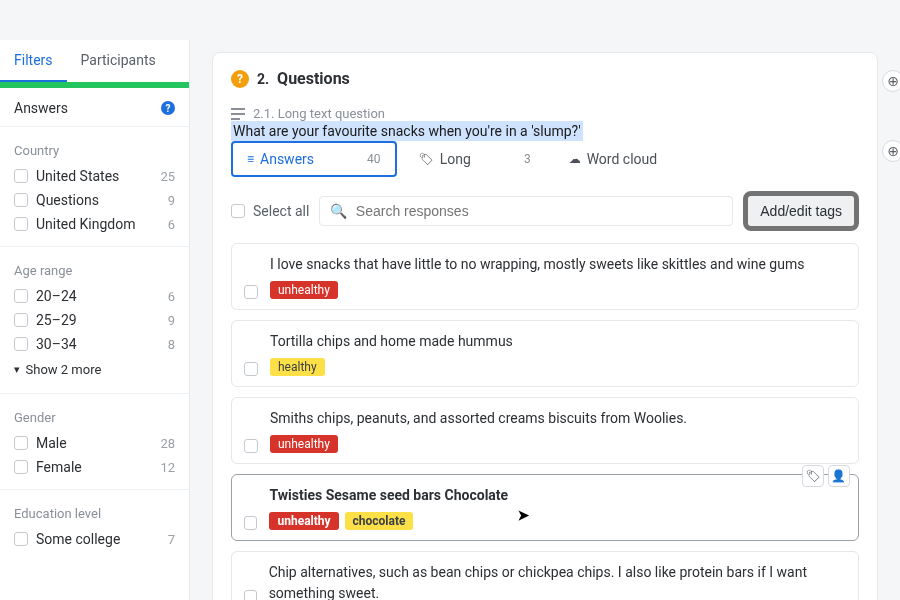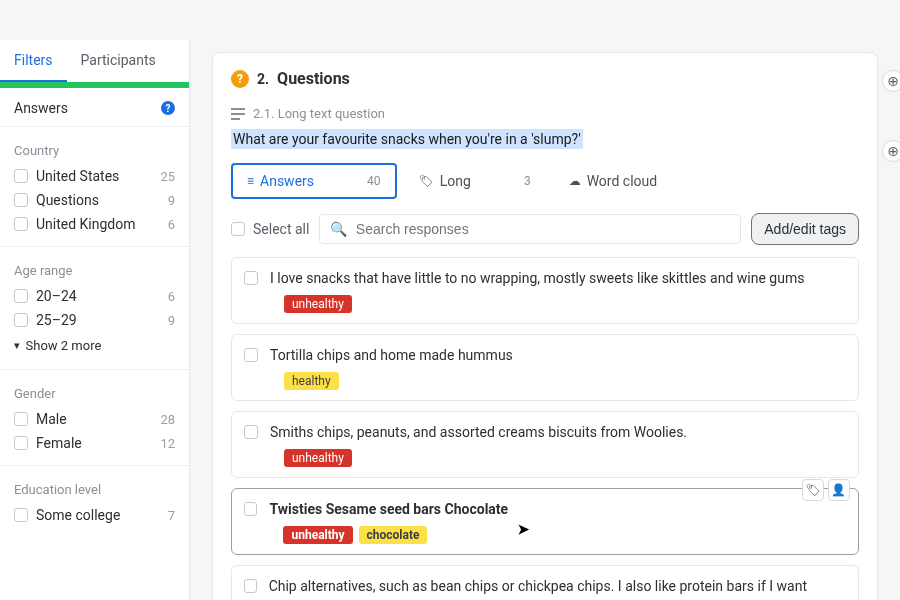--- a/index.html
+++ b/index.html
@@ -83,28 +83,27 @@
   }
   .card-header {
     display: flex; align-items: center; gap: 8px; margin-bottom: 18px;
   }
   .qmark {
     width: 18px; height: 18px; border-radius: 50%; background: #f59e0b;
     color: #fff; font-weight: 700; font-size: 12px;
     display: flex; align-items: center; justify-content: center;
   }
   .card-title { font-size: 16px; font-weight: 700; }
-  .qmeta { display: flex; align-items: center; gap: 8px; color: #8a9099; font-size: 13px; margin-bottom: 8px; }
+  .qmeta { display: flex; align-items: center; gap: 8px; color: #8a9099; font-size: 13px; }
   .qtext {
     display: inline-block;
     background: #cfe3ff;
     color: #1a1a1a;
     padding: 2px 2px;
     font-size: 14px;
-    margin-bottom: 14px;
   }
   .subtabs { display: flex; gap: 6px; margin-bottom: 14px; }
   .subtab {
     display: flex; align-items: center; gap: 6px;
     padding: 8px 14px; border-radius: 4px; cursor: pointer;
     color: #4b5157; font-size: 14px;
     border: 2px solid transparent;
   }
   .subtab.active { border: 2px solid #1d6fe0; color: #1d6fe0; }
   .subtab .sub-icon { font-size: 12px; }
@@ -116,34 +115,34 @@
   .search-wrap {
     flex: 1; display: flex; align-items: center; gap: 8px;
     border: 1px solid #e5e7eb; border-radius: 4px; padding: 6px 10px;
     color: #8a9099;
   }
   .search-wrap input {
     border: none; outline: none; width: 100%; font-size: 14px; color: #2c2f33;
     background: transparent;
   }
   .btn {
-    background: #eef0f2; border: 1px solid #737373; border-radius: 8px;
+    background: #eef0f2; border: 5px solid #737373; border-radius: 8px;
     padding: 7px 12px; font-size: 14px; cursor: pointer; color: #2c2f33;
   }
 
   .response {
-    display: flex; align-items: flex-start; gap: 12px;
+    display: flex; align-items: flex-end; gap: 12px;
     border: 1px solid #e5e7eb; border-radius: 6px;
     padding: 10px 12px; margin-bottom: 10px;
     background: #fff;
     position: relative;
   }
   .response.hover { border-color: #9aa0a7; }
   .response .text { font-size: 14px; color: #2c2f33; line-height: 1.5; }
-  .tags { margin-top: 6px; display: flex; gap: 6px; flex-wrap: wrap; margin-left: 14px; }
+  .tags { margin-top: 6px; display: flex; gap: 6px; flex-wrap: wrap; }
   .tag {
     font-size: 12px; padding: 2px 8px; border-radius: 3px;
     background: #fde047; color: #3a3f45;
   }
   .tag.red { background: #d6332a; color: #fff; }
   .hover-controls {
     position: absolute; top: -10px; right: 8px;
     display: flex; gap: 4px;
   }
   .hover-btn {
@@ -213,20 +212,27 @@
             <span>20–24</span>
           </span>
         <span class="cnt">6</span>
       </div>
       <div class="filter-item">
         <span class="left">
             <span class="chk"></span>
             <span>25–29</span>
           </span>
         <span class="cnt">9</span>
+      </div>
+      <div class="filter-item">
+        <span class="left">
+            <span class="chk"></span>
+            <span>30–34</span>
+          </span>
+        <span class="cnt">8</span>
       </div>
       <div class="show-more">
         <span class="chev">▾</span>
         <span>Show 2 more</span>
       </div>
     </div>
 
     <div class="filter-group">
       <div class="filter-title">Gender</div>
       <div class="filter-item">

